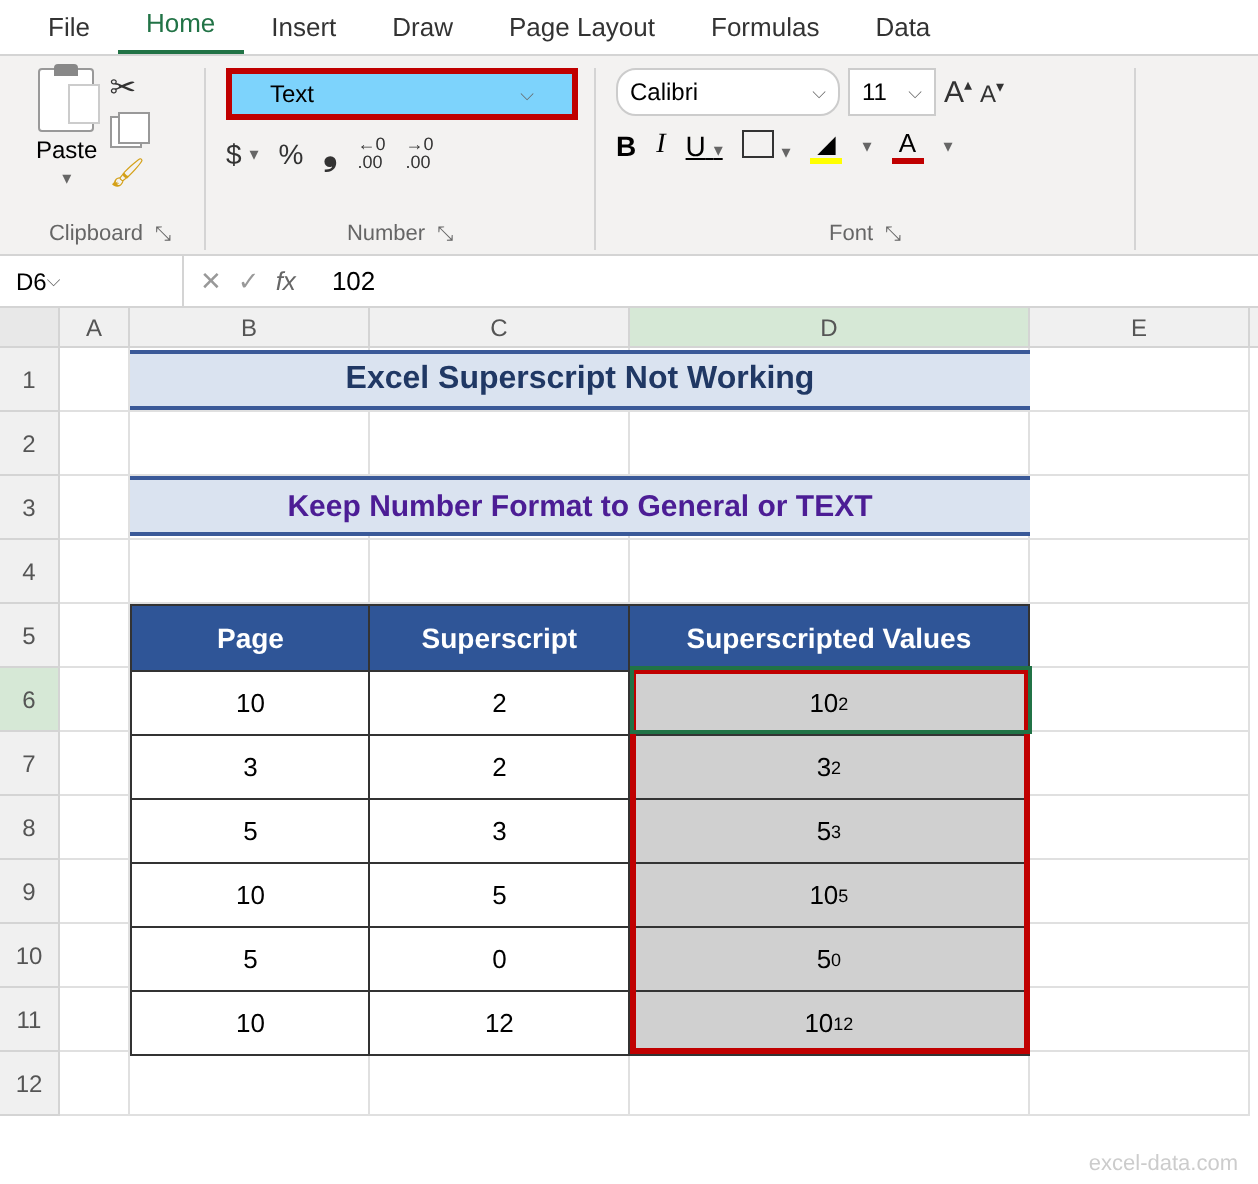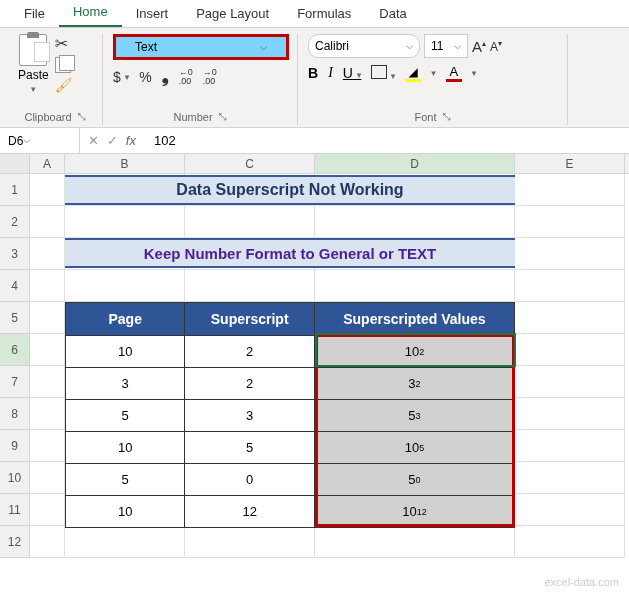--- a/index.html
+++ b/index.html
@@ -33,21 +33,21 @@
 .font-grow { font-size: 14px; color: #333; }
 .font-row2 { display: flex; gap: 10px; align-items: center; }
 .bold { font-weight: bold; font-size: 14px; }
 .italic { font-style: italic; font-size: 14px; font-family: serif; }
 .underline { text-decoration: underline; font-size: 14px; }
 .border-btn { width: 16px; height: 14px; border: 1px solid #333; display: inline-block; }
 .fill-btn { display: inline-flex; flex-direction: column; align-items: center; }
 .color-bar { width: 16px; height: 3px; }
 .launcher { font-size: 10px; color: #666; cursor: pointer; }
 .name-box-row { display: flex; align-items: center; border-bottom: 1px solid #d4d4d4; height: 26px; background: #fff; }
-.name-box { width: 80px; border-right: 1px solid #d4d4d4; padding: 0 8px; display: flex; justify-content: flex-start; align-items: center; height: 100%; }
+.name-box { width: 92px; border-right: 1px solid #d4d4d4; padding: 0 8px; display: flex; justify-content: flex-start; align-items: center; height: 100%; }
 .fx-area { display: flex; align-items: center; gap: 8px; padding: 0 8px; }
 .fx-btn { color: #999; font-size: 13px; }
 .fx-label { font-style: italic; font-size: 13px; color: #666; }
 .formula-val { margin-left: 10px; font-size: 13px; }
 .grid-area { position: relative; }
 .col-headers { display: flex; border-bottom: 1px solid #d4d4d4; height: 20px; background: #f0f0f0; }
 .corner { width: 30px; border-right: 1px solid #d4d4d4; background: #e8e8e8; }
 .col-h { border-right: 1px solid #d4d4d4; text-align: center; line-height: 20px; color: #555; font-size: 12px; }
 .col-h.active { background: #d6e8d6; }
 .col-A { width: 35px; }
@@ -87,20 +87,21 @@
 .chev { font-size: 9px; color: #666; }
 .watermark { position: absolute; bottom: 4px; right: 10px; color: #ccc; font-size: 11px; z-index: 10; }
 </style>
 </head>
 <body>
 
 <div class="ribbon-tabs">
   <div class="ribbon-tab">File</div>
   <div class="ribbon-tab active">Home</div>
   <div class="ribbon-tab">Insert</div>
+  <div class="ribbon-tab">Draw</div>
   <div class="ribbon-tab">Page Layout</div>
   <div class="ribbon-tab">Formulas</div>
   <div class="ribbon-tab">Data</div>
 </div>
 
 <div class="ribbon-content">
   <div class="group clipboard-group">
     <div class="clipboard-top">
       <div class="paste-btn">
         <div class="paste-icon"></div>
@@ -291,21 +292,21 @@
     <div class="row">
         <div class="row-h">12</div>
         <div class="cell cA"></div>
         <div class="cell cB"></div>
         <div class="cell cC"></div>
         <div class="cell cD"></div>
         <div class="cell cE"></div>
       </div>
   </div>
 
-  <div class="title1">Data Superscript Not Working</div>
+  <div class="title1">Excel Superscript Not Working</div>
   <div class="title2">Keep Number Format to General or TEXT</div>
 
   <div class="dtable">
     <div class="dth-row">
       <div class="dth dth1">Page</div>
       <div class="dth dth2">Superscript</div>
       <div class="dth dth3">Superscripted Values</div>
     </div>
     <div class="dtr">
         <div class="dtd dtd1">10</div>

